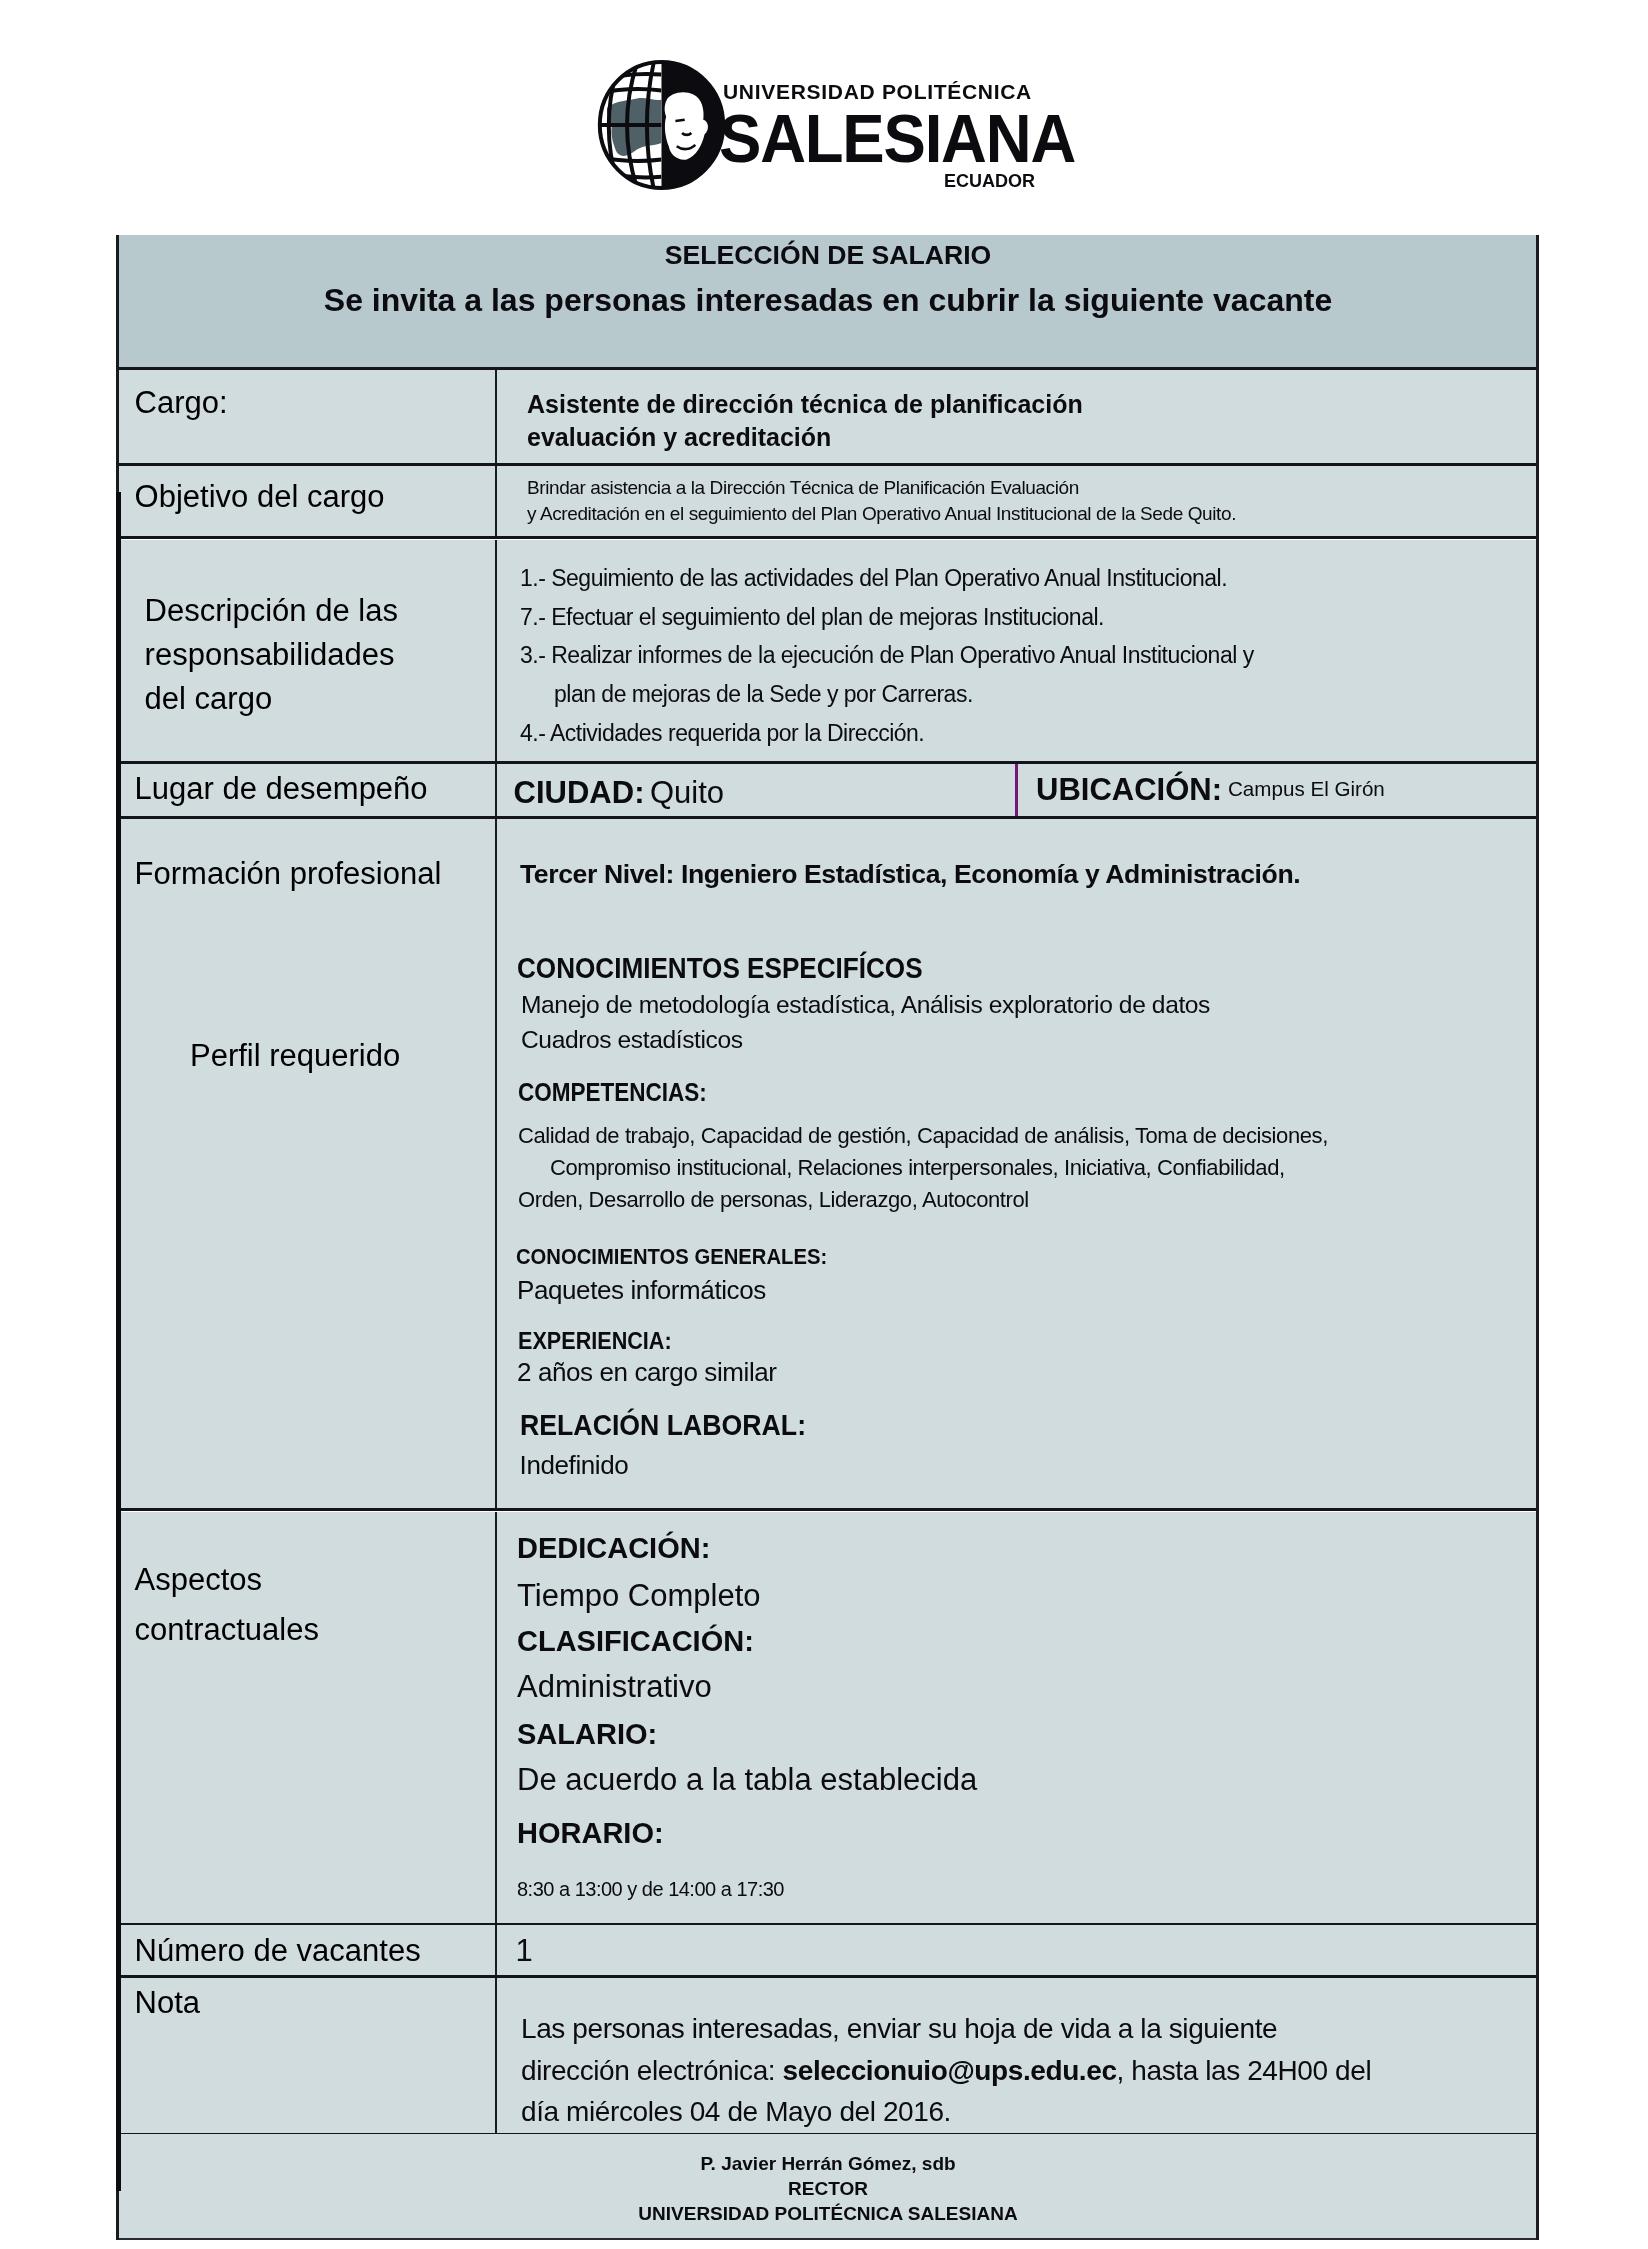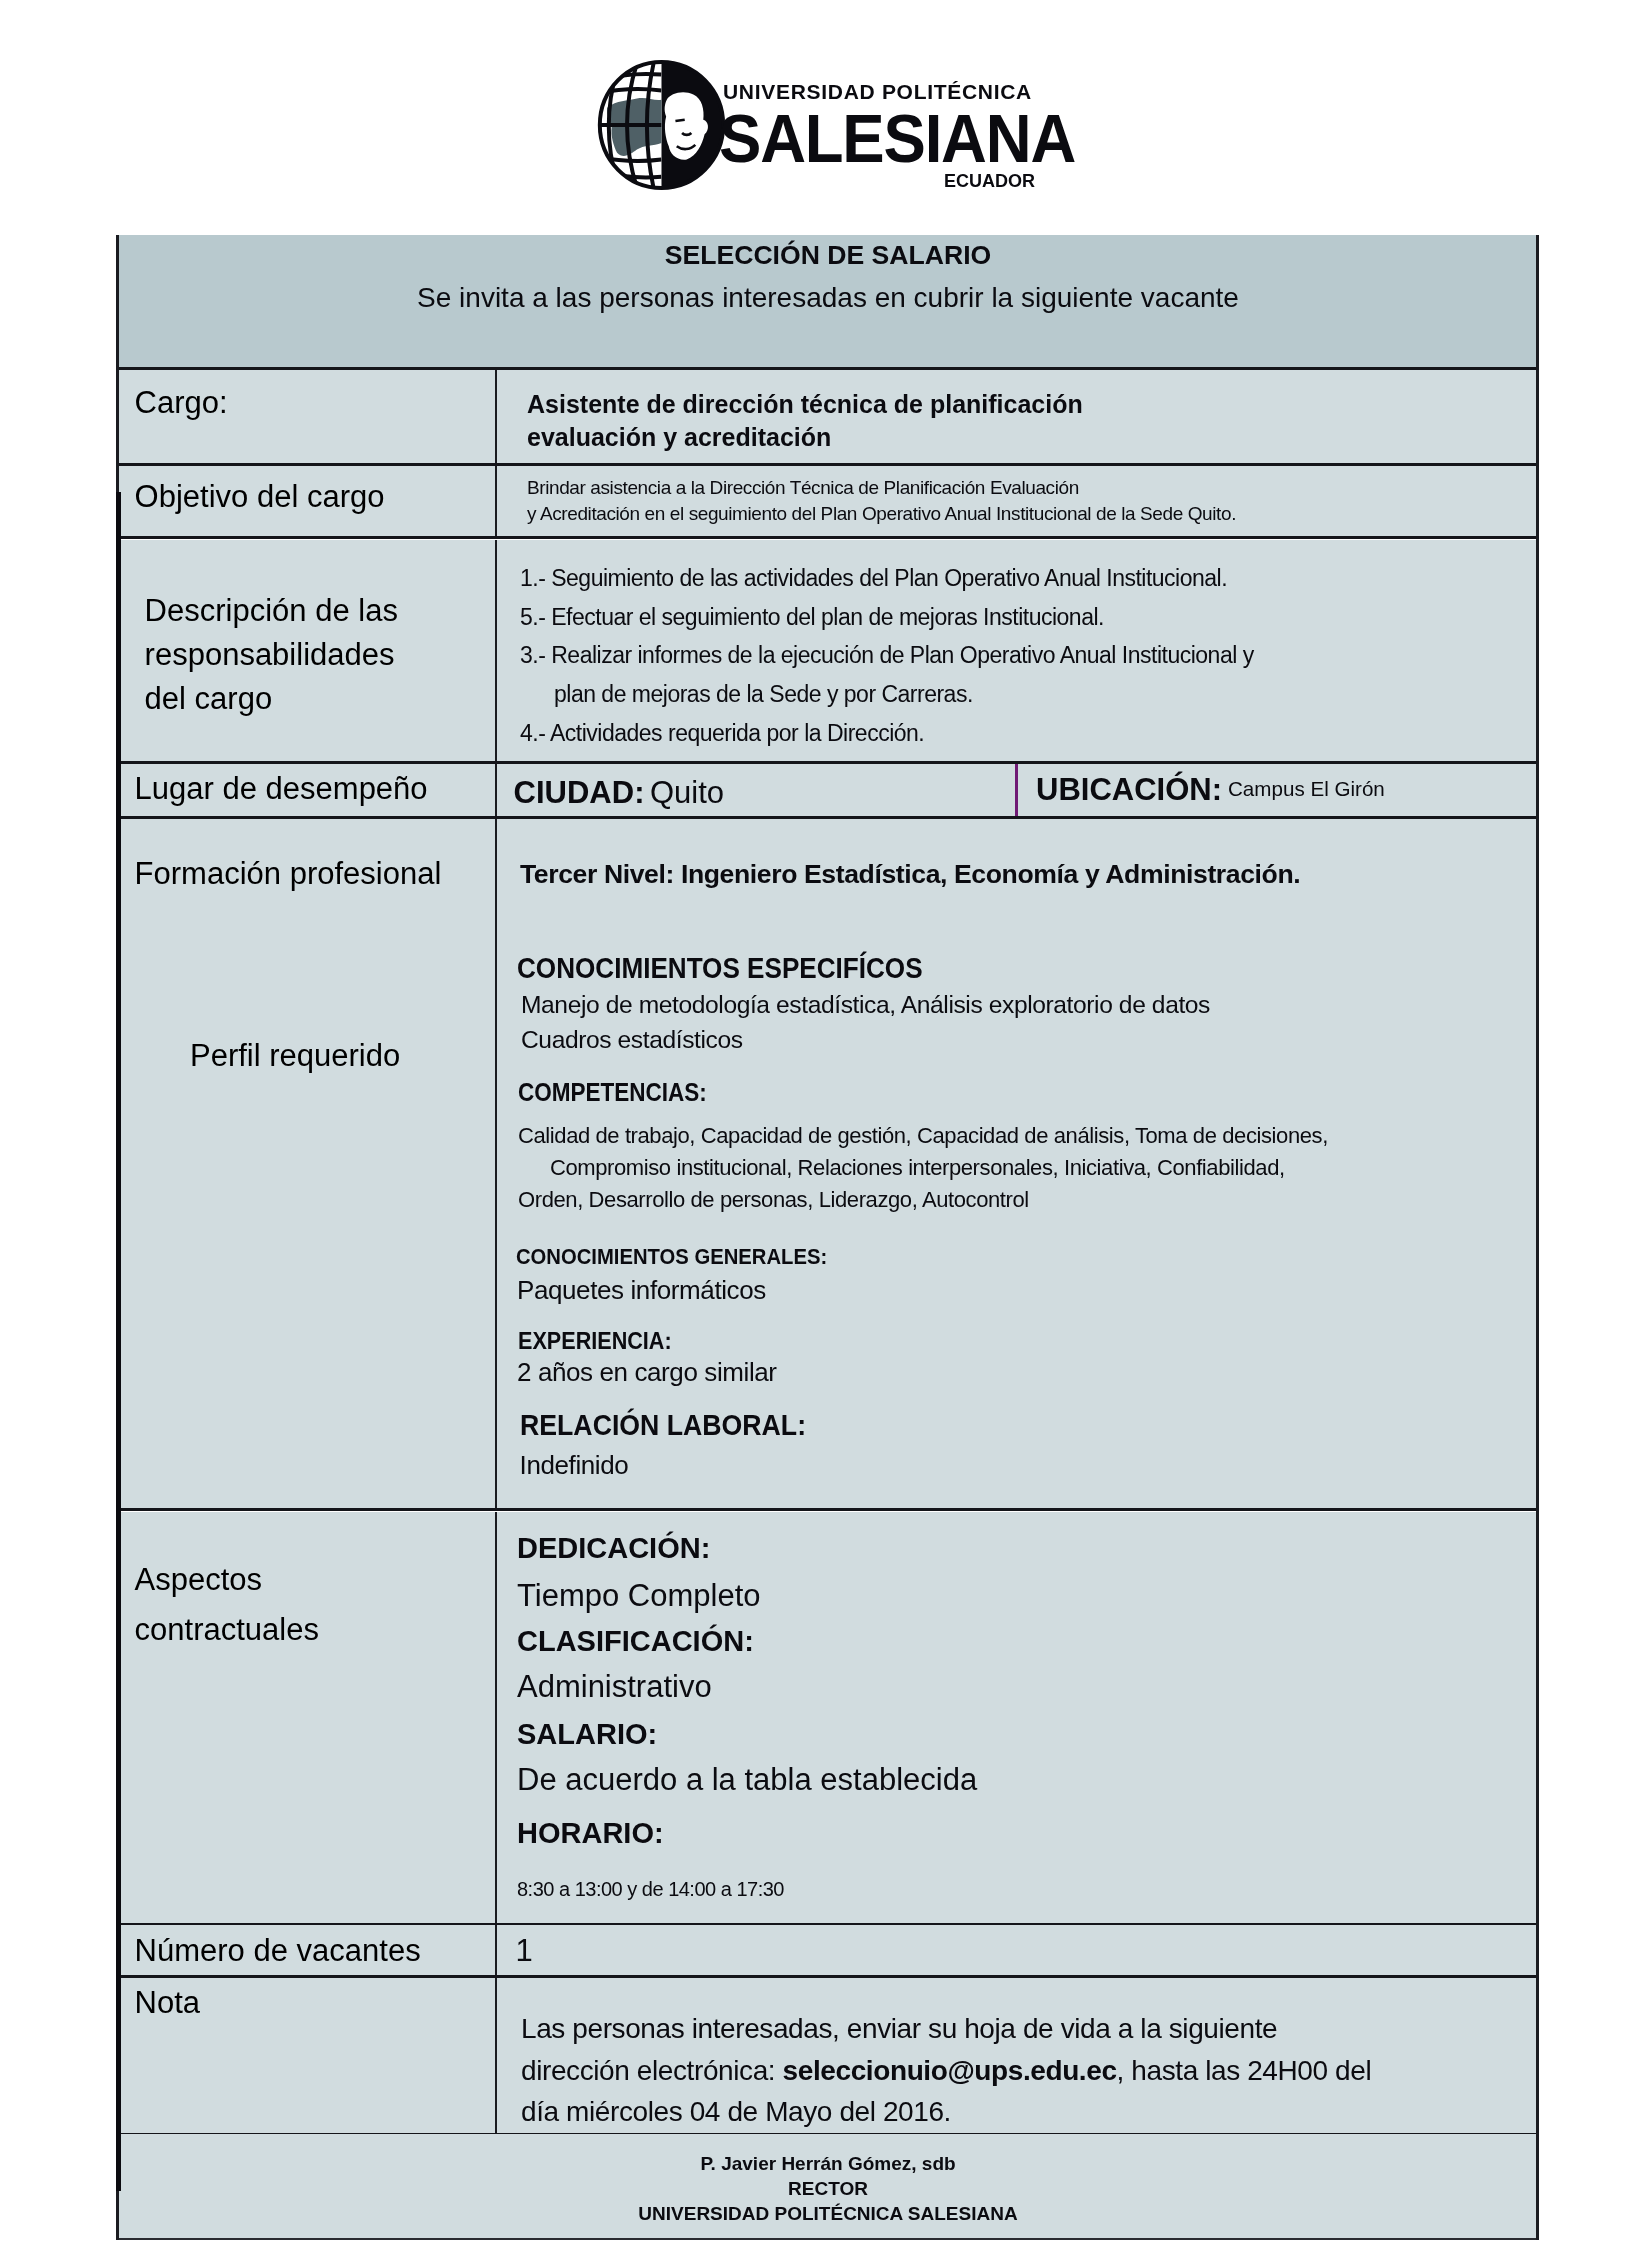--- a/index.html
+++ b/index.html
@@ -19,21 +19,21 @@
   .lbl { position: absolute; font-size: 31px; color: #000000; white-space: nowrap; font-family: "Liberation Sans", sans-serif; }
   .txt { position: absolute; white-space: nowrap; color: #0b0b10; }
   .b { font-weight: bold; }
 
   .frame-l { position: absolute; left: 116px; top: 235px; width: 2.7px; height: 2005px; background: #1a1b20; }
   .frame-thick { position: absolute; left: 116px; top: 492px; width: 5.3px; height: 1699px; background: #0b0b10; }
   .frame-r { position: absolute; left: 1536px; top: 235px; width: 3.3px; height: 2005px; background: #1a1b20; }
 
   .header { top: 0; height: 135px; background: #b8c9ce; }
   .header .t1 { position: absolute; left: 0; right: 0; top: 5.3px; text-align: center; font-weight: bold; font-size: 26.6px; }
-  .header .t2 { position: absolute; left: 0; right: 0; top: 47px; text-align: center; font-weight: normal; font-size: 28px; }
+  .header .t2 { position: absolute; left: 0; right: 0; top: 47px; text-align: center; font-weight: bold; font-size: 32px; }
 
   .footer { position: absolute; left: 118px; top: 2134px; width: 1420px; height: 106px; background: #d1dcdf; border-bottom: 2.7px solid #2a2b30; }
   .footer .f { position: absolute; left: 0; right: 0; text-align: center; font-weight: bold; font-size: 19px; }
 </style>
 </head>
 <body>
 
 <div class="logo">
   <svg class="globe" viewBox="0 0 194 196">
     <defs>
@@ -96,21 +96,21 @@
   </div>
 
   <div class="row" style="top:305px;height:224px;">
     <div class="cell-l">
       <div class="lbl" style="left:26.6px;top:53px;">Descripción de las</div>
       <div class="lbl" style="left:26.6px;top:97px;">responsabilidades</div>
       <div class="lbl" style="left:26.6px;top:141px;">del cargo</div>
     </div>
     <div class="cell-r">
       <div class="txt" style="left:23px;top:25px;font-size:23px;letter-spacing:-0.5px;">1.- Seguimiento de las actividades del Plan Operativo Anual Institucional.</div>
-      <div class="txt" style="left:23px;top:64px;font-size:23px;letter-spacing:-0.5px;">5.- Efectuar el seguimiento del plan de mejoras Institucional.</div>
+      <div class="txt" style="left:23px;top:64px;font-size:23px;letter-spacing:-0.5px;">7.- Efectuar el seguimiento del plan de mejoras Institucional.</div>
       <div class="txt" style="left:23px;top:102px;font-size:23px;letter-spacing:-0.5px;">3.- Realizar informes de la ejecución de Plan Operativo Anual Institucional  y</div>
       <div class="txt" style="left:57px;top:141px;font-size:23px;letter-spacing:-0.5px;">plan de mejoras de la Sede y por Carreras.</div>
       <div class="txt" style="left:23px;top:180px;font-size:23px;letter-spacing:-0.5px;">4.- Actividades requerida por la Dirección.</div>
     </div>
   </div>
 
   <div class="row" style="top:529px;height:55px;">
     <div class="cell-l">
       <div class="lbl" style="left:16.6px;top:6.6px;">Lugar de desempeño</div>
     </div>

